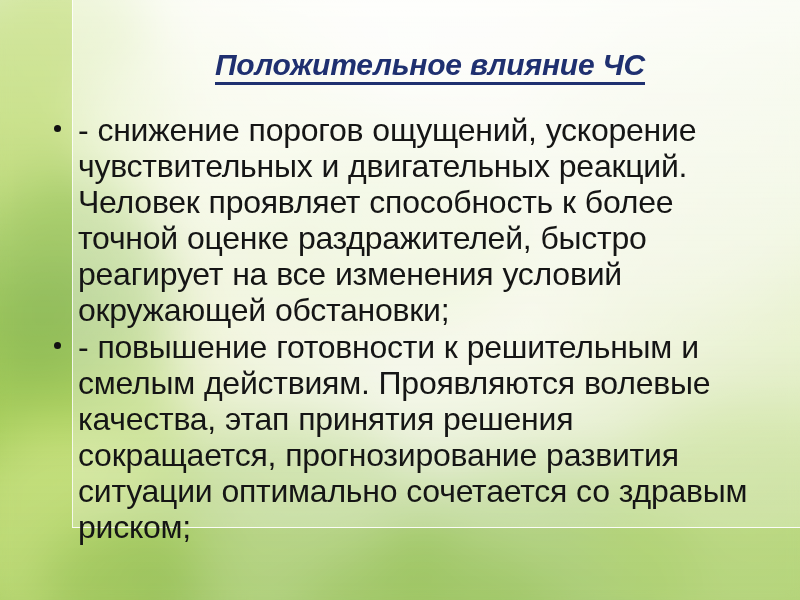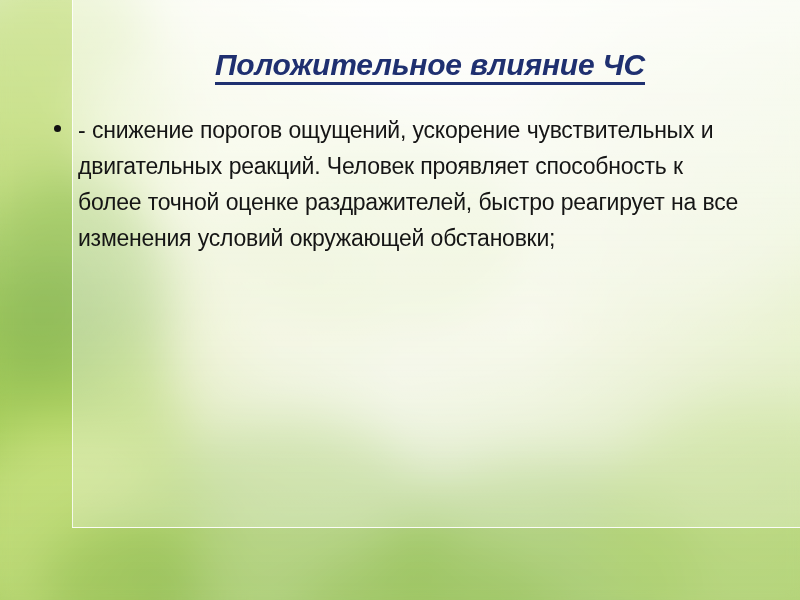--- a/index.html
+++ b/index.html
@@ -119,21 +119,21 @@
     width: 700px;
     margin: 0;
     padding: 0;
     list-style: none;
   }
 
   .bullet-item {
     position: relative;
     padding-left: 30px;
     margin: 0 0 1px 0;
-    font-size: 23px;
+    font-size: 32px;
     line-height: 36px;
     color: #151515;
     letter-spacing: -0.25px;
     word-spacing: 0.4px;
   }
 
   .bullet-marker {
     position: absolute;
     left: 6px;
     top: 13px;
@@ -172,15 +172,19 @@
 
   <div id="content-panel"></div>
 
   <div id="slide-title"><span class="ul">Положительное влияние ЧС</span></div>
 
   <ul id="body-list">
     <li class="bullet-item">
       <span class="bullet-marker"></span>
       <span class="bullet-text">- снижение порогов ощущений, ускорение чувствительных и двигательных реакций. Человек проявляет способность к более точной оценке раздражителей, быстро реагирует на все изменения условий окружающей обстановки;</span>
     </li>
+    <li class="bullet-item">
+      <span class="bullet-marker"></span>
+      <span class="bullet-text">- повышение готовности к решительным и смелым действиям. Проявляются волевые качества, этап принятия решения сокращается, прогнозирование развития ситуации оптимально сочетается со здравым риском;</span>
+    </li>
   </ul>
 
 </div>
 
 </body></html>

